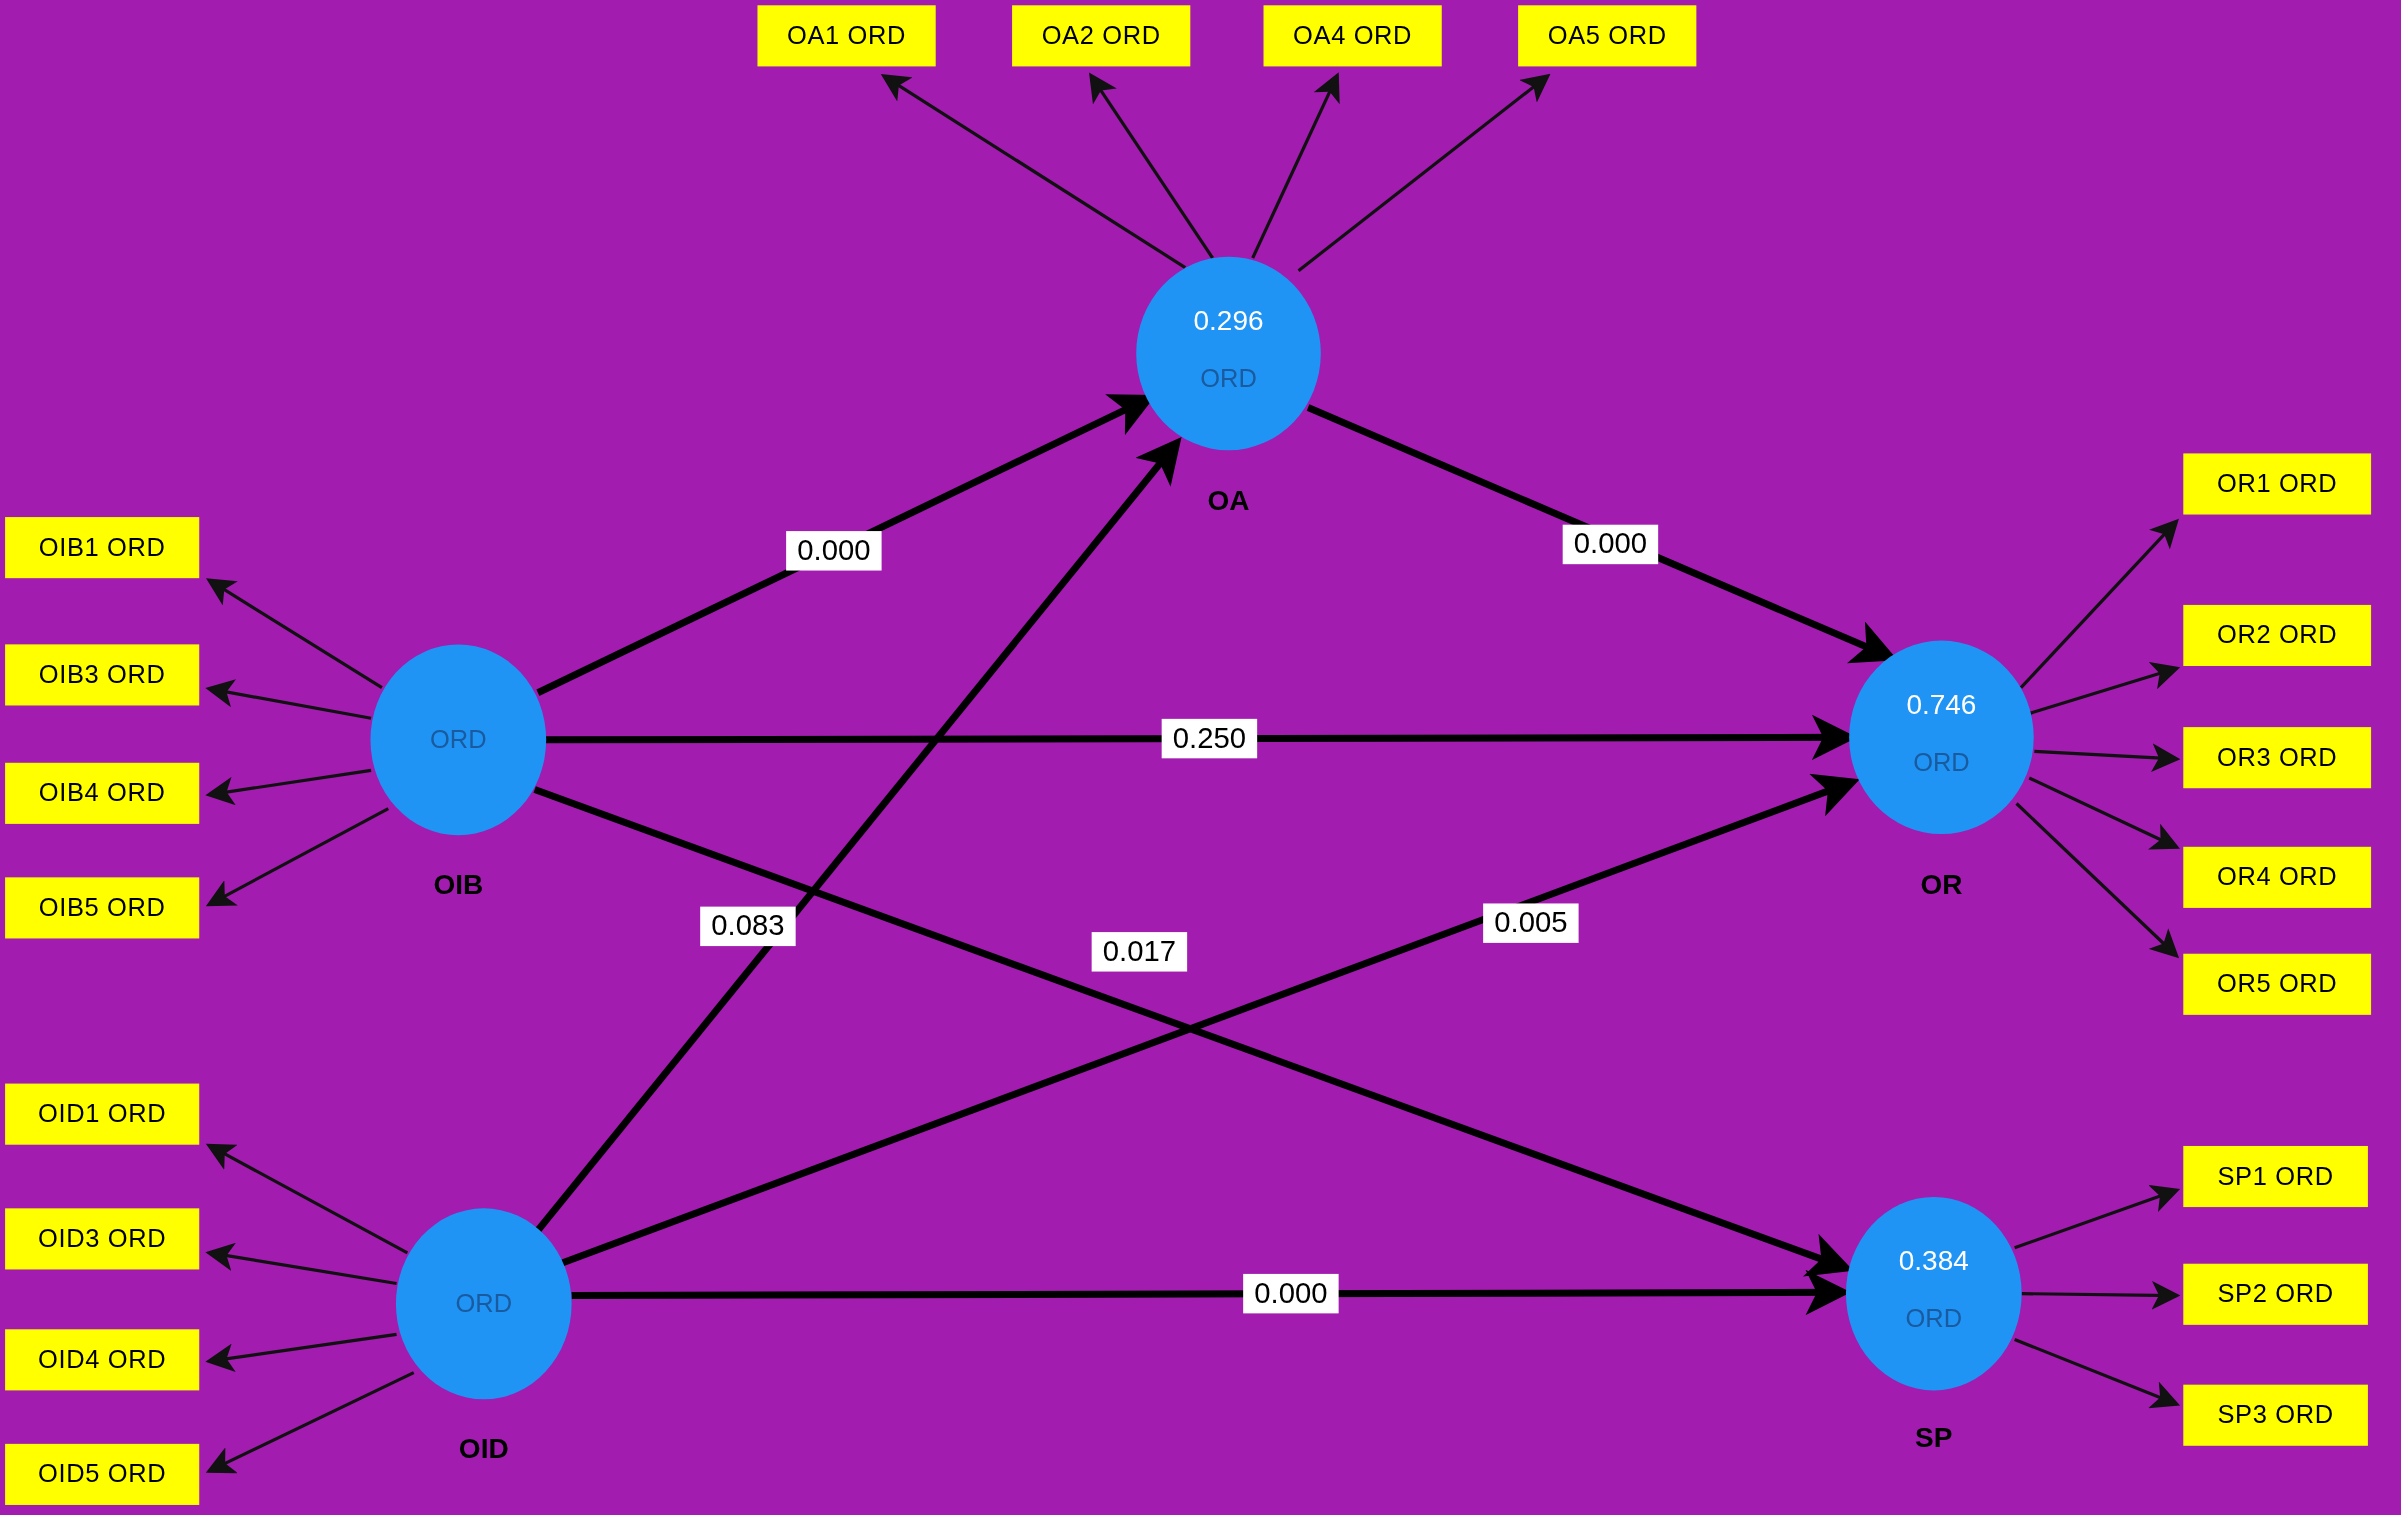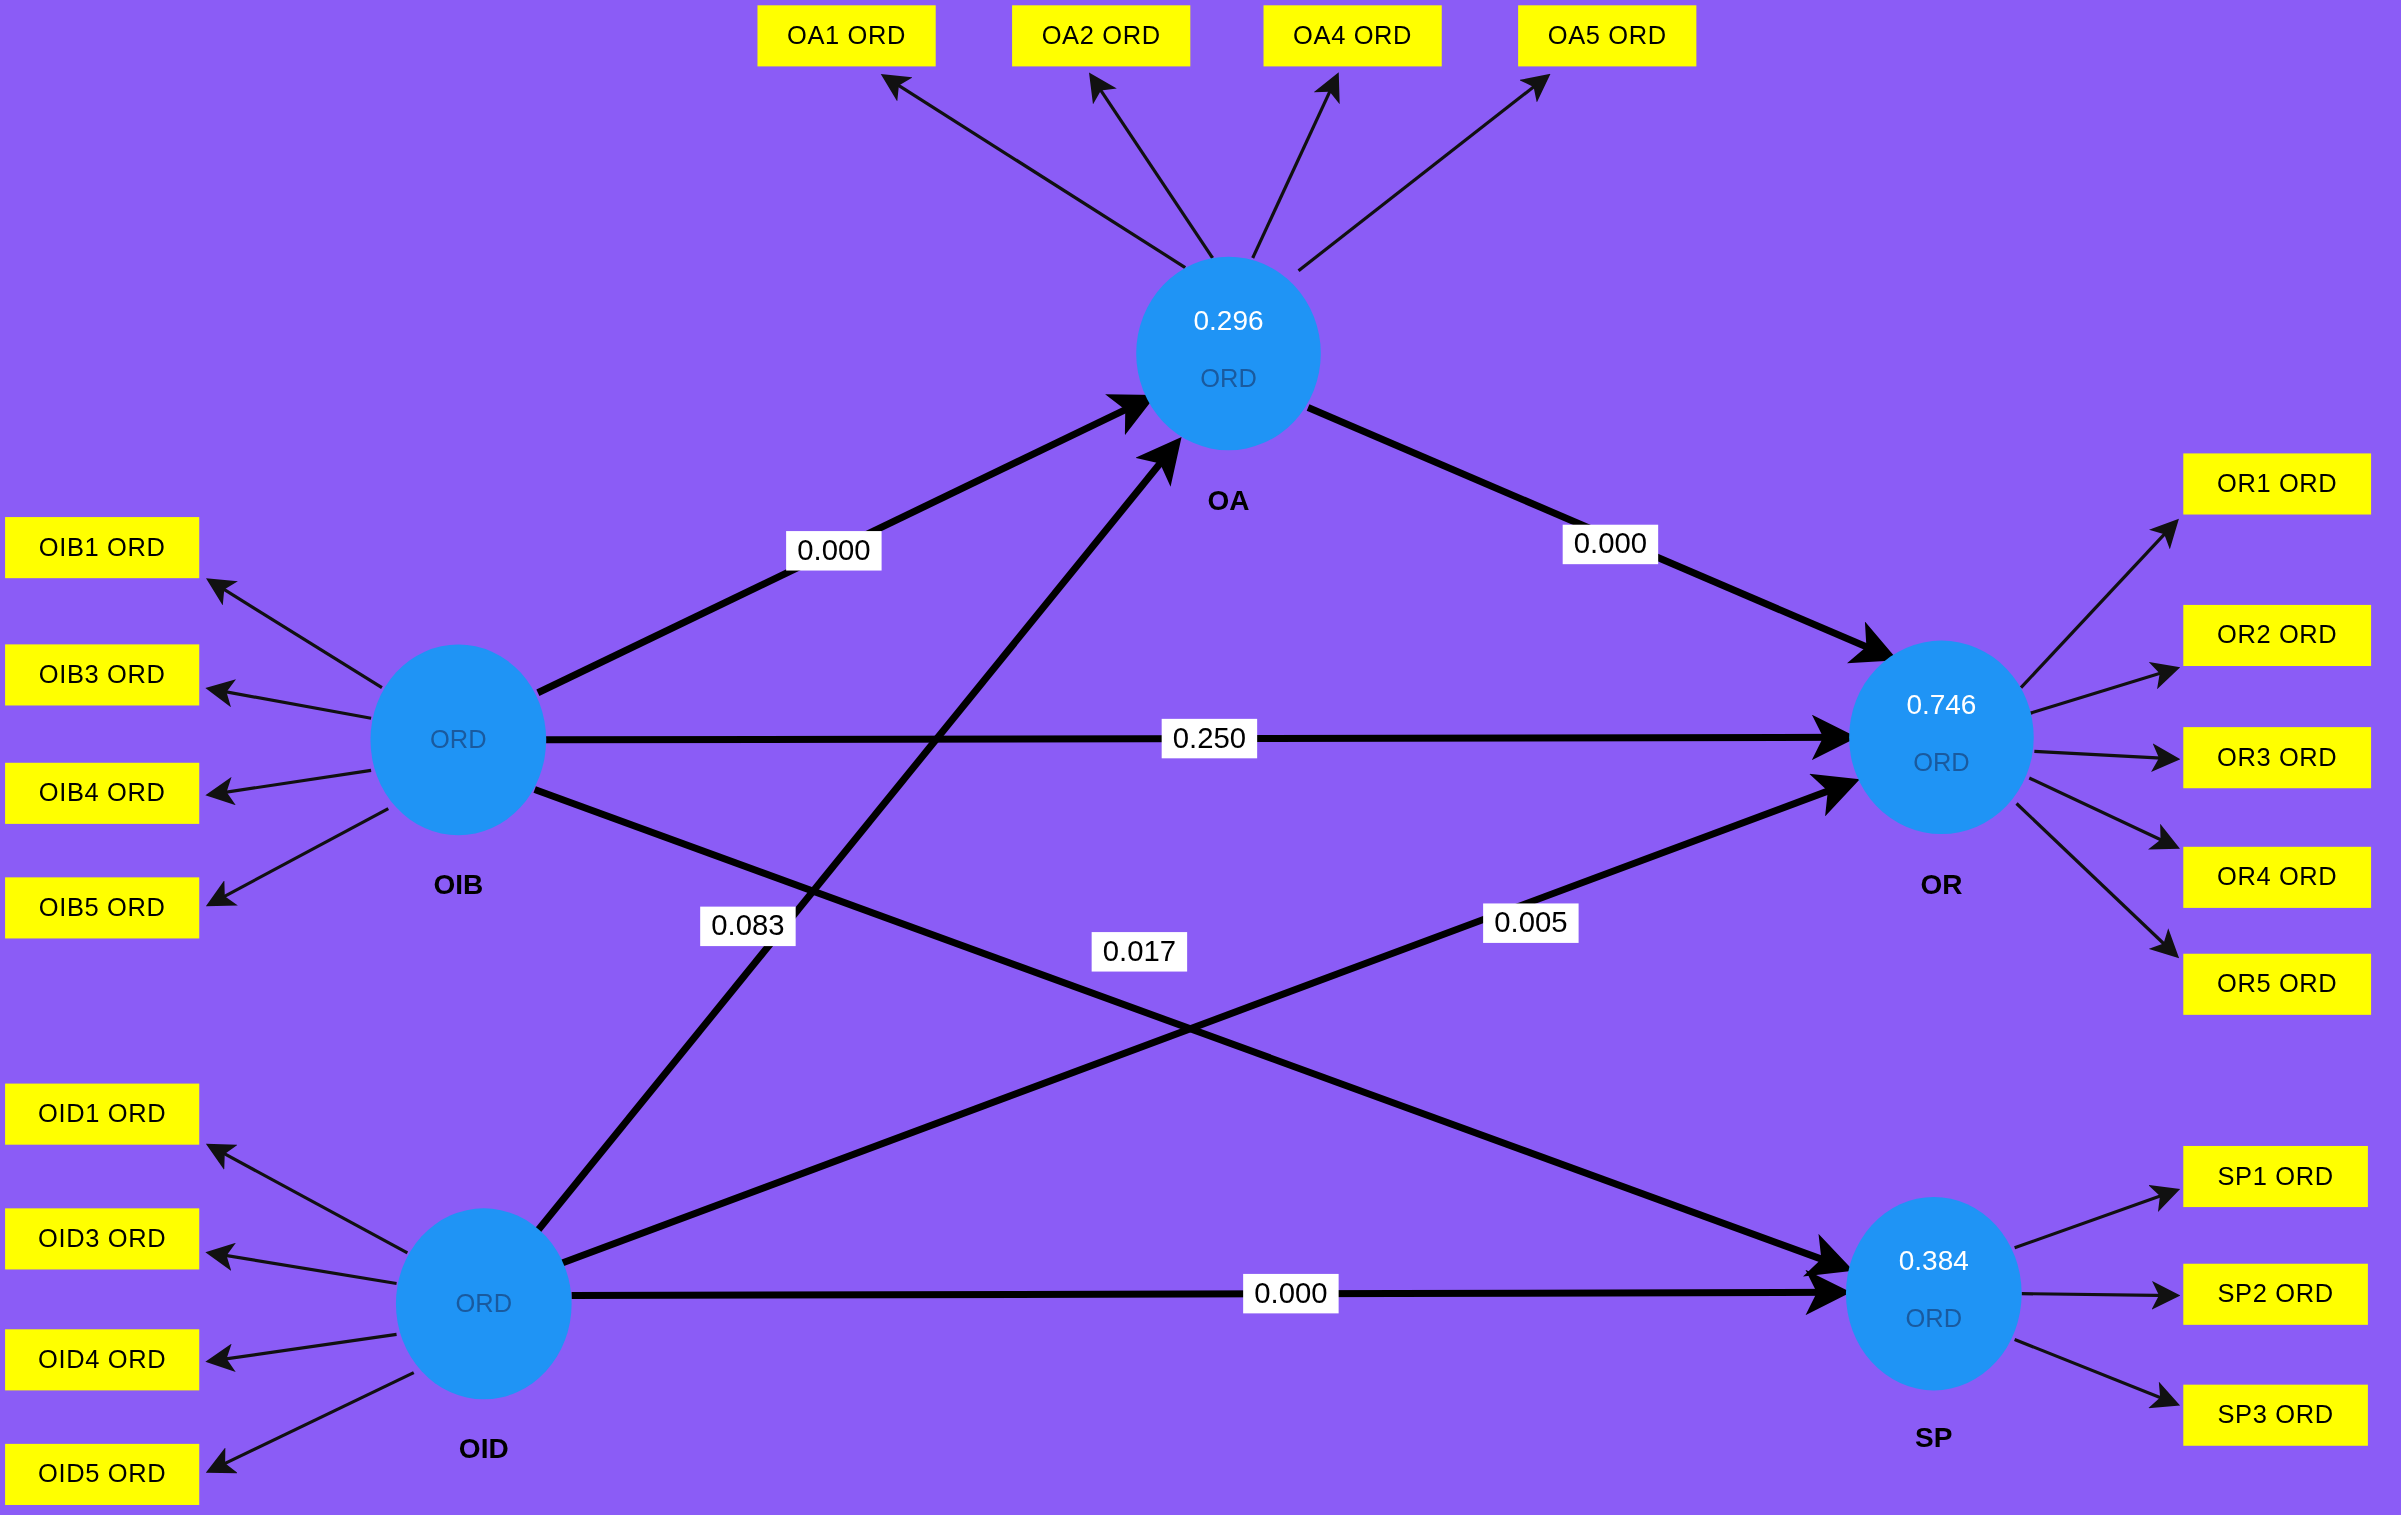--- a/index.html
+++ b/index.html
@@ -11,21 +11,21 @@
   body {
     font-family: "Liberation Sans", sans-serif;
     width: 2401px;
     height: 1516px;
     overflow: hidden;
   }
   #diagram-root {
     position: relative;
     width: 2401px;
     height: 1516px;
-    background: #8b5cf6;
+    background: #a21caf;
   }
   svg#sem-svg {
     display: block;
     width: 2401px;
     height: 1516px;
   }
   .indicator-box {
     fill: #ffff00;
     stroke: none;
   }

